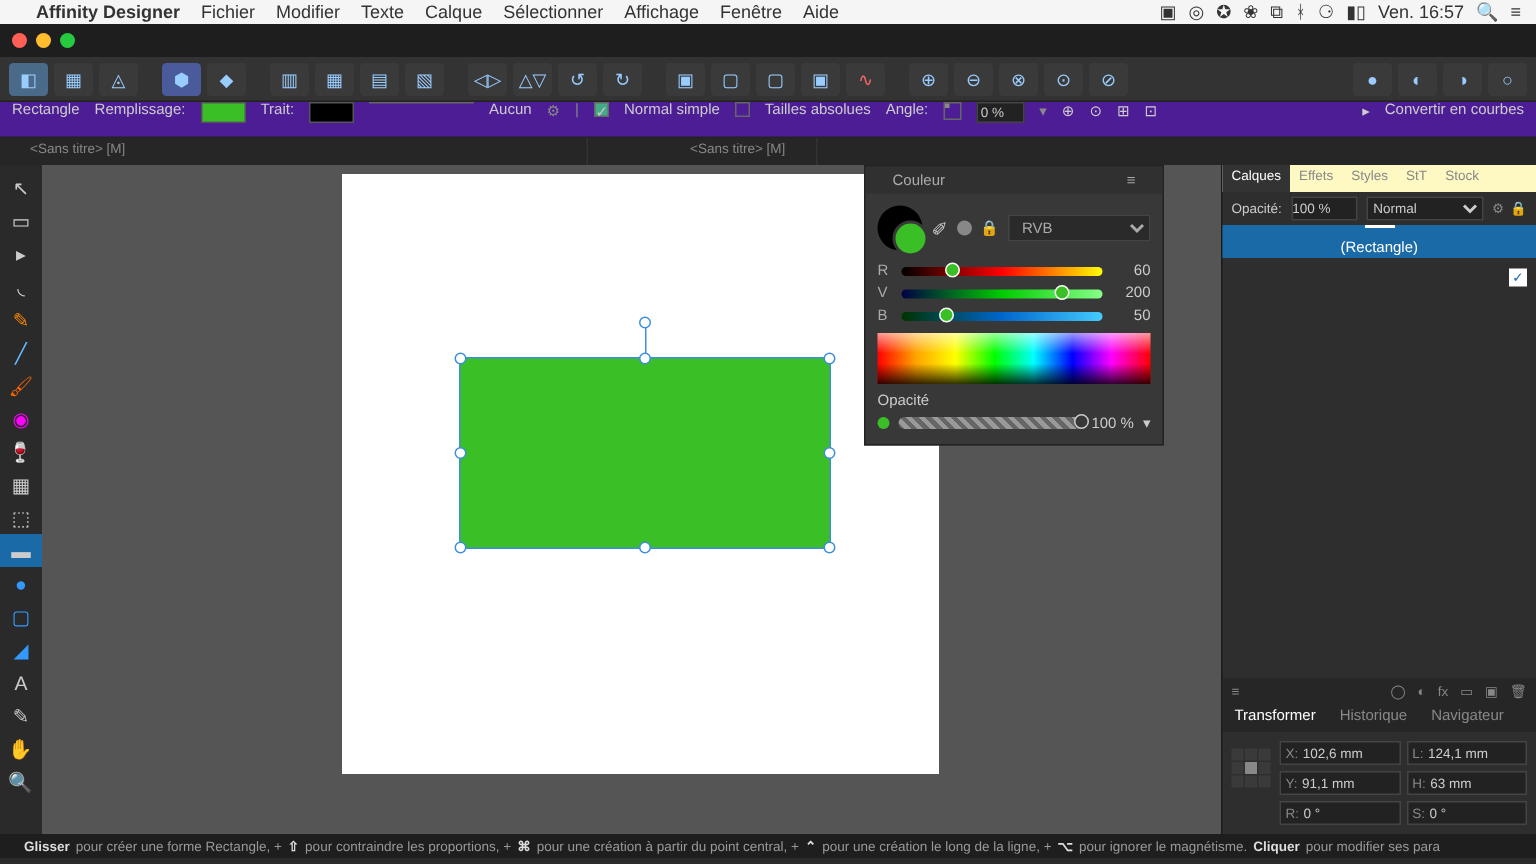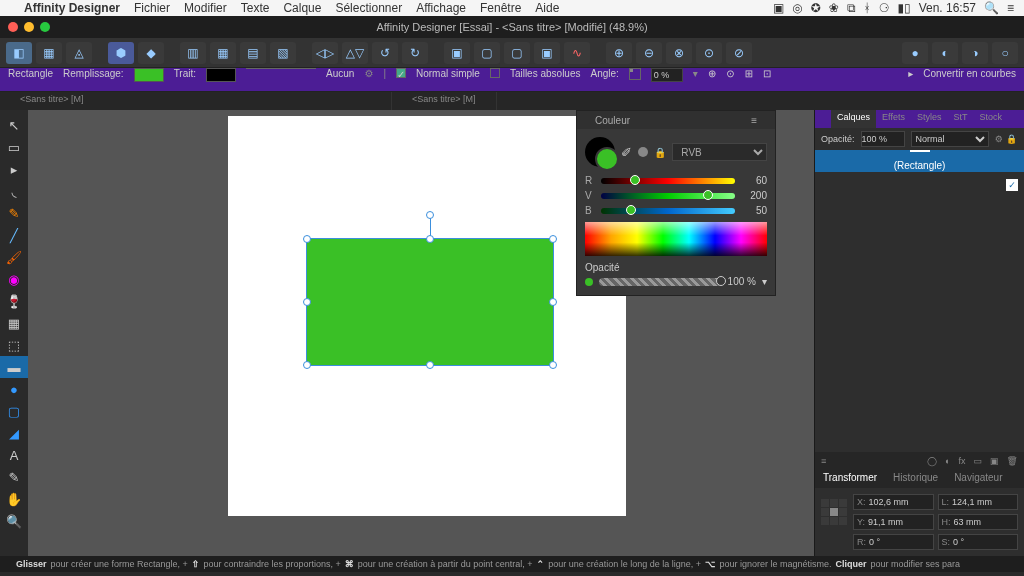--- a/index.html
+++ b/index.html
@@ -25,21 +25,21 @@
 .swatch { width:30px; height:14px; border:1px solid #555; }
 .swatch.green{ background:#3ac026; }
 .swatch.black{ background:#000; }
 .stroke-line{ width:70px; height:1px; background:#666; }
 .mini-in{ width:32px; height:14px; background:#222; border:1px solid #444; color:#ccc; font-size:9px; padding:0 2px; }
 .cbx{ width:10px; height:10px; border:1px solid #666; display:inline-block; }
 .gear-icn{ color:#888; }
 .anchor-icn{ width:12px; height:12px; border:1px solid #666; display:inline-block; position:relative; }
 .anchor-icn::after{ content:""; position:absolute; width:3px; height:3px; background:#888; top:0; left:0; }
 
-.tab-strip{ height:18px; background:#262626; display:flex; font-size:9px; color:#888; }
+.tab-strip{ height:18px; background:#262626; display:flex; font-size:9px; color:#888;gap:48px; }
 .tab-strip .tab{ padding:2px 20px; border-right:1px solid #333; }
 
 .workspace{ display:flex; height:calc(576px - 20px - 22px - 30px - 24px - 18px - 16px); }
 .tool-rail{ width:28px; background:#2a2a2a; display:flex; flex-direction:column; padding-top:4px; }
 .tool-rail .ti{ width:28px; height:22px; display:flex; align-items:center; justify-content:center; font-size:13px; color:#ccc; }
 .tool-rail .ti.sel{ background:#1a6aa8; }
 
 .canvas-area{ flex:1; background:#555; position:relative; }
 .artboard{ position:absolute; left:200px; top:6px; width:398px; height:400px; background:#fff; }
 .shape-rect{ position:absolute; left:78px; top:122px; width:248px; height:128px; background:#3ac026; border:1.5px solid #3b8fdd; }
@@ -65,21 +65,21 @@
 .sld-b{ background:linear-gradient(90deg,#030,#06c,#4cf); }
 .sld-knob{ position:absolute; top:-3px; width:10px; height:10px; border-radius:50%; background:#3ac026; border:1px solid #fff; }
 .sld-val{ width:26px; text-align:right; color:#ccc; }
 .spectrum{ height:34px; margin:6px 0; background:linear-gradient(to right,red,orange,yellow,lime,cyan,blue,magenta,red); position:relative; }
 .spectrum::after{ content:""; position:absolute; inset:0; background:linear-gradient(to bottom,rgba(255,255,255,.6),transparent 40%,transparent 60%,rgba(0,0,0,.8)); }
 .op-row{ display:flex; align-items:center; gap:6px; }
 .op-track{ flex:1; height:8px; background:repeating-linear-gradient(45deg,#666 0 3px,#999 3px 6px); border-radius:4px; position:relative; }
 .op-knob{ position:absolute; right:-4px; top:-2px; width:10px; height:10px; border-radius:50%; border:1.5px solid #ccc; background:#383838; }
 
 .right-panel{ width:210px; background:#2e2e2e; display:flex; flex-direction:column; border-left:1px solid #1a1a1a; }
-.rp-tabs{ height:18px; display:flex; background:#4c1d95; font-size:9px;justify-content:center; }
+.rp-tabs{ height:18px; display:flex; background:#fef9c3; font-size:9px; }
 .rp-tabs .rt{ padding:2px 6px; color:#888; }
 .rp-tabs .rt.on{ color:#fff; background:#333; }
 .rp-opa{ height:22px; display:flex; align-items:center; gap:6px; padding:0 6px; font-size:9px; }
 .rp-opa input, .rp-opa select{ background:#222; border:1px solid #444; color:#ccc; height:16px; font-size:9px; }
 .rp-icons{ margin-left:auto; display:flex; gap:4px; color:#888; }
 .layer-row{ height:22px; display:flex; align-items:center; background:#1a6aa8; color:#fff; padding:0 6px; gap:8px; font-size:10px;flex-direction:column; }
 .layer-thumb{ width:20px; height:14px; background:#3ac026; border:1px solid #fff; }
 .layer-chk{ margin-left:auto; width:12px; height:12px; background:#fff; color:#1a6aa8; text-align:center; line-height:12px; font-size:9px; }
 
 .rp-bottom{ margin-top:auto; font-size:9px; }
@@ -125,21 +125,20 @@
     <span>≡</span>
   </div>
 </div>
 
 <div class="titlebar">
   <div class="traffic">
     <div class="tl r"></div>
     <div class="tl y"></div>
     <div class="tl g"></div>
   </div>
-  <span>Affinity Designer [Essai] - &lt;Sans titre&gt; [Modifié] (48.9%)</span>
 </div>
 
 <div class="toolbar">
   <div class="tbtn active">◧</div>
   <div class="tbtn">▦</div>
   <div class="tbtn">◬</div>
   <div class="tsep"></div>
   <div class="tbtn" style="background:#4a5a9a">⬢</div>
   <div class="tbtn">◆</div>
   <div class="tsep"></div>

